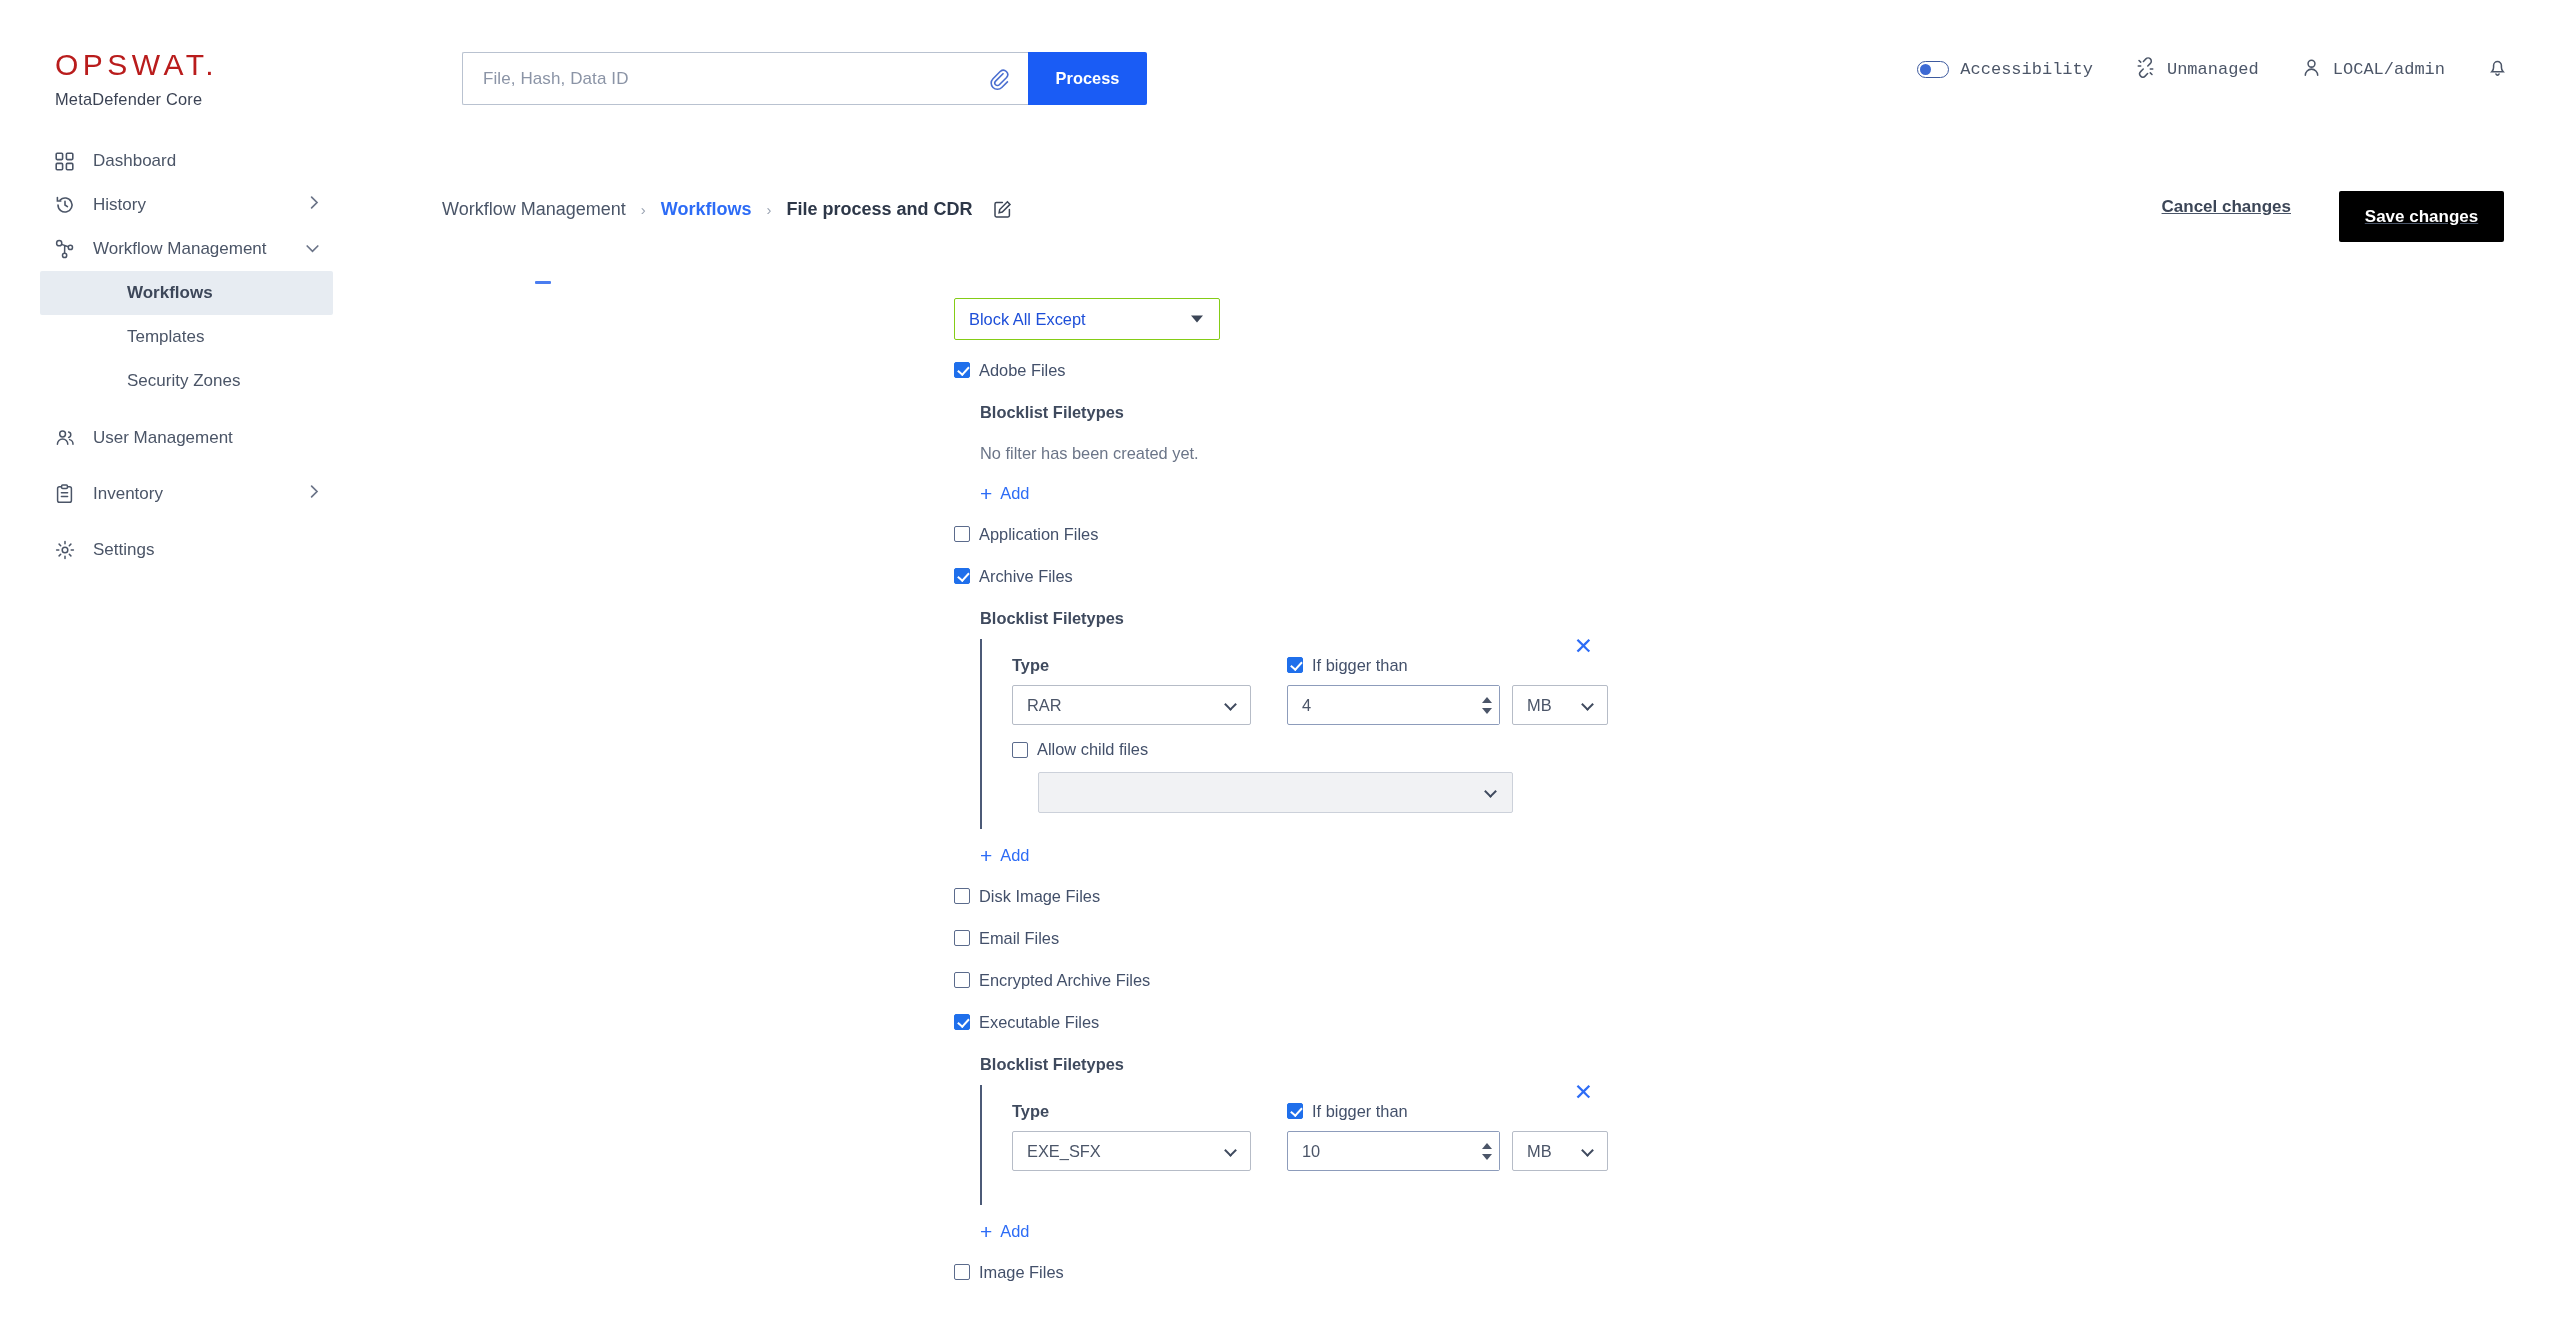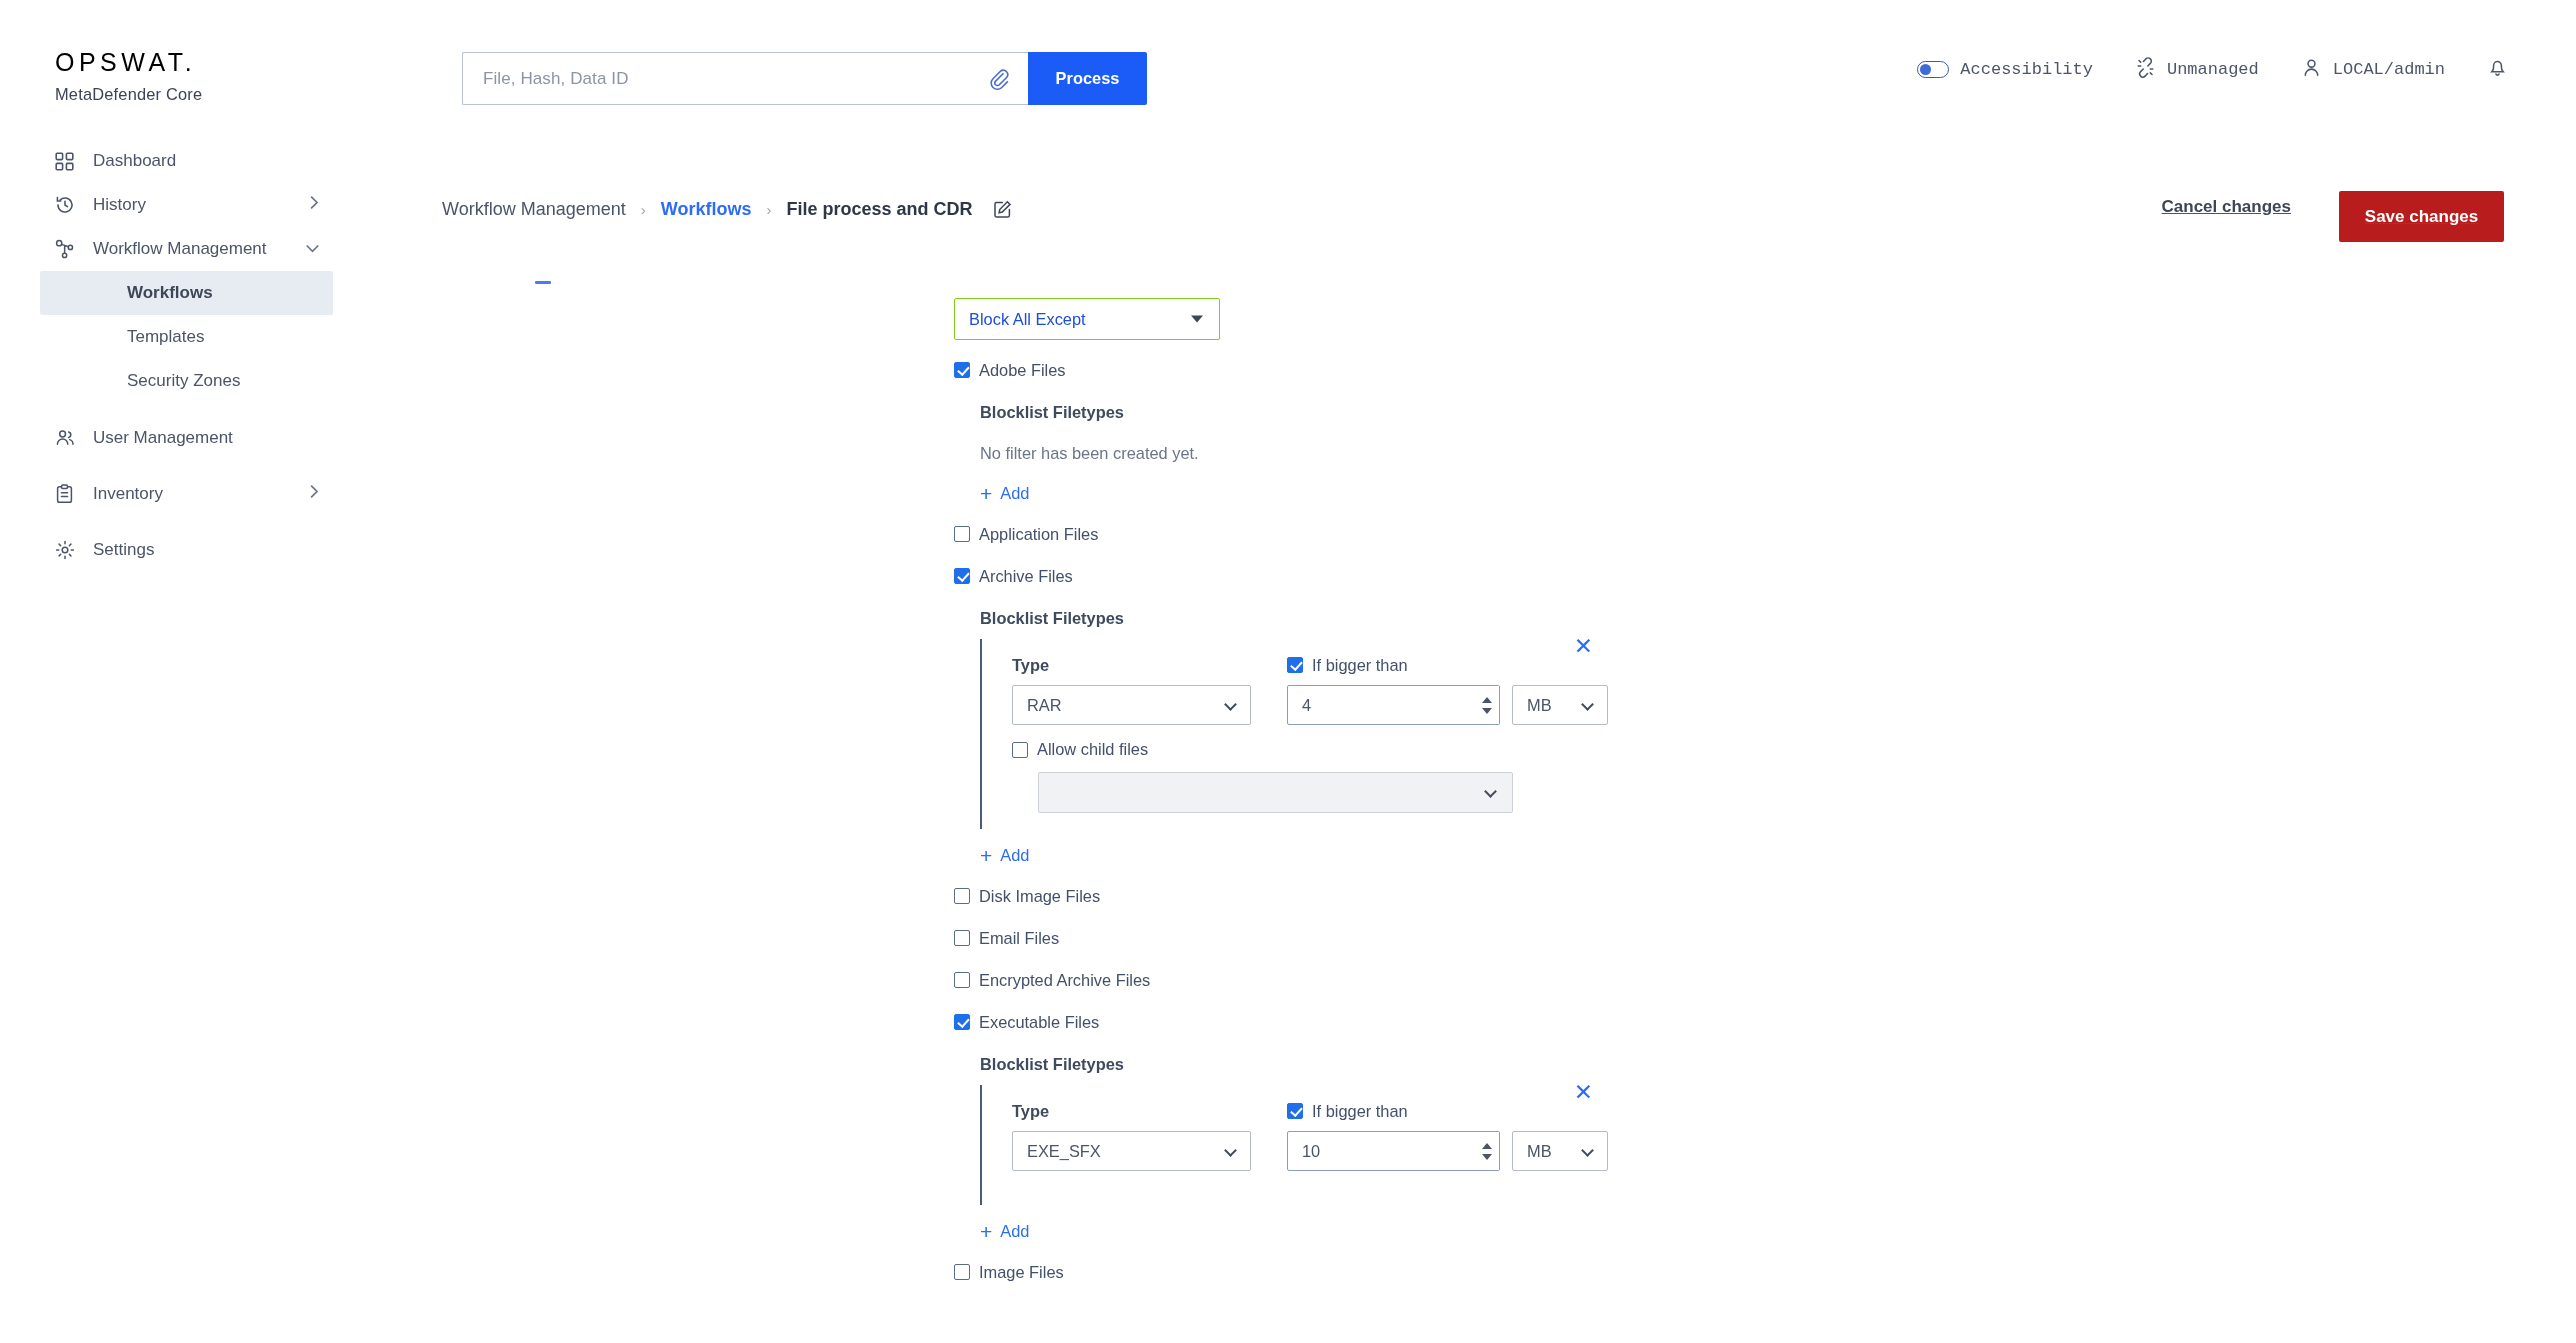--- a/index.html
+++ b/index.html
@@ -12,22 +12,22 @@
   }
 
   
   .header {
     position: absolute; top: 0; left: 0;
     width: 2576px; height: 139px;
     background: #ffffff;
   }
   .logo-block { position: absolute; left: 55px; top: 50px; }
   .logo-word {
-    font-size: 25px; font-weight: 400; letter-spacing: 4.5px;
-    color: #000000; line-height: 1;
+    font-size: 30px; font-weight: 400; letter-spacing: 4.5px;
+    color: #b91c1c; line-height: 1;
     font-family: "Liberation Sans", sans-serif;
   }
   .logo-sub {
     font-size: 16.4px; color: #3b4354; margin-top: 11px;
     letter-spacing: 0.2px; line-height: 1;
   }
 
   .searchwrap {
     position: absolute; left: 462px; top: 52px;
     display: flex; height: 53px;
@@ -109,21 +109,21 @@
   .actionbar {
     position: absolute; right: 72px; top: 52px;
     display: flex; align-items: flex-start; gap: 46px; text-decoration: underline;
   }
   .btn-text {
     font-size: 17px; font-weight: 700; color: #3c4657;
     background: none; border: none; cursor: pointer; padding: 6px 2px;
     font-family: "Liberation Sans", sans-serif;
   }
   .btn-primary {
-    background: #b91c1c; color: #fff; border: none; cursor: pointer;
+    background: #000000; color: #fff; border: none; cursor: pointer;
     font-size: 17px; font-weight: 700; width: 165px; height: 51px;
     border-radius: 2px; font-family: "Liberation Sans", sans-serif;
   }
 
   .scroll-artifact {
     position: absolute; left: 177px; top: 142px;
     width: 16px; height: 3px; background: #4a7df0; border-radius: 1px;
   }
 
   

